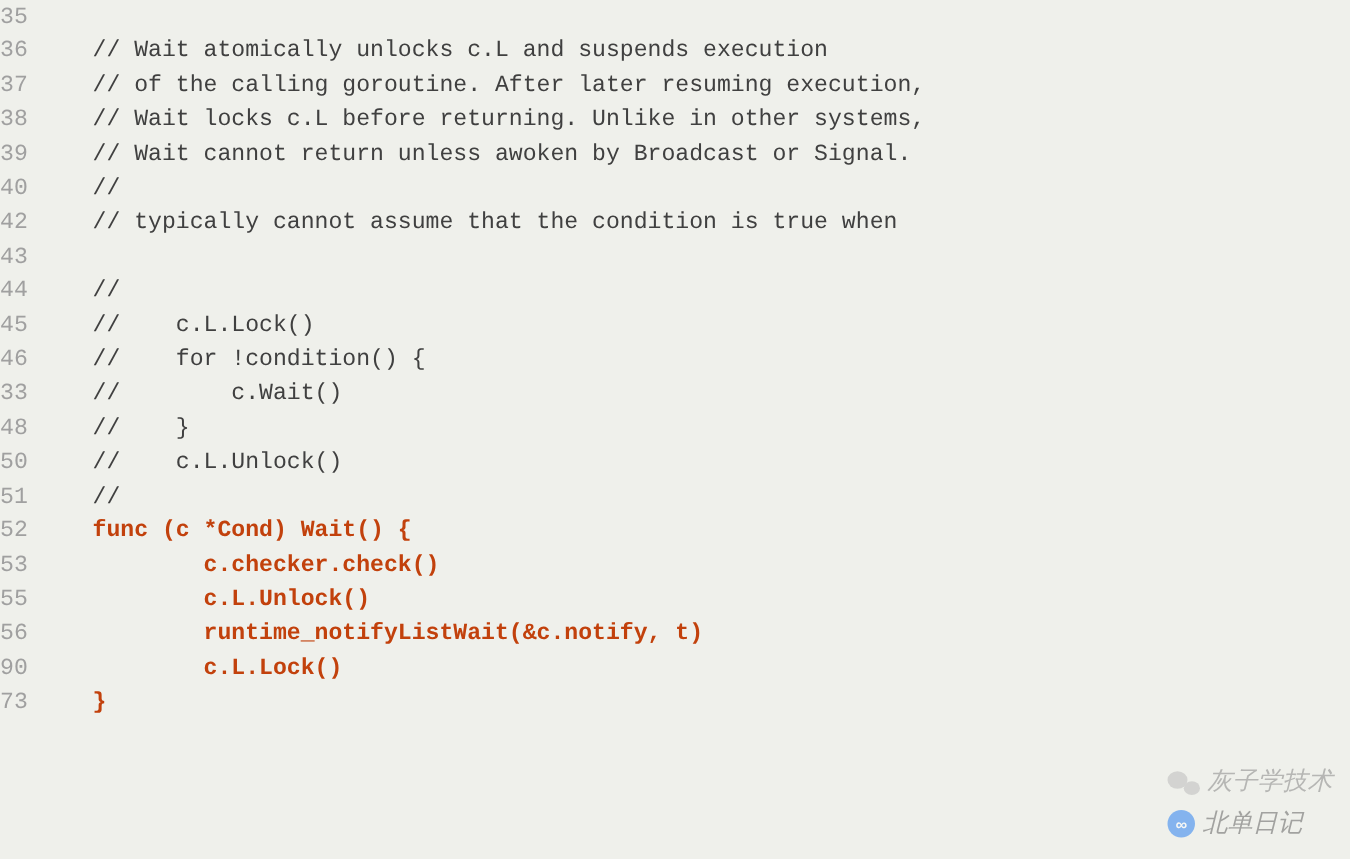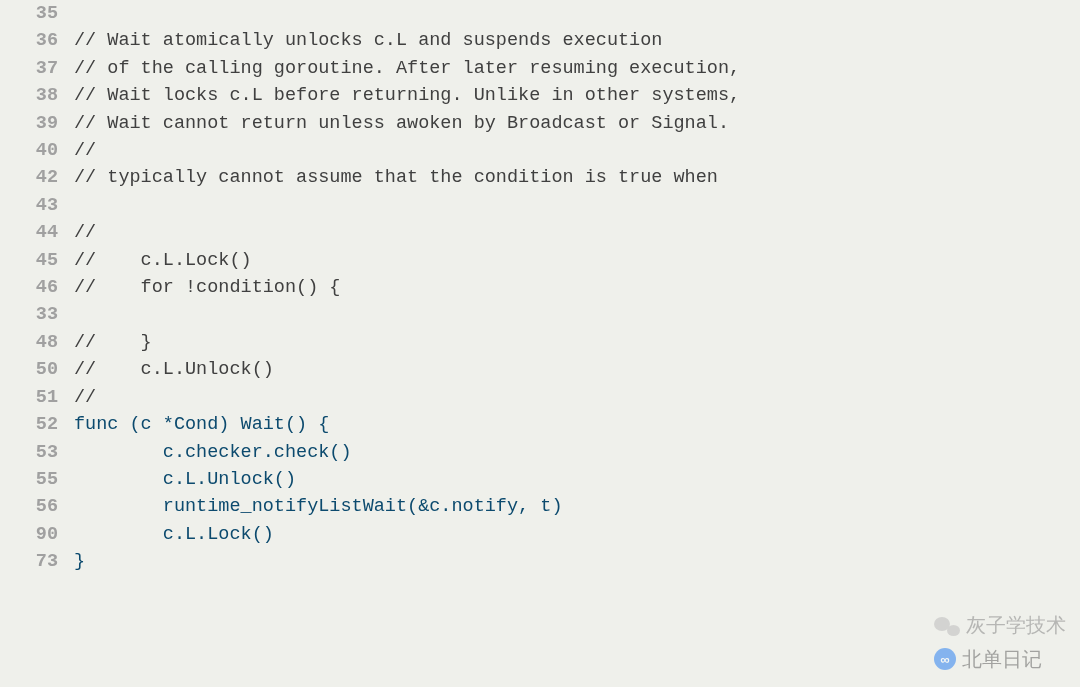--- a/index.html
+++ b/index.html
@@ -17,47 +17,47 @@
   .editor {
     padding-top: 0px;
   }
   .row {
     display: flex;
     white-space: pre;
   }
   .gutter {
     width: 58px;
     min-width: 58px;
-    text-align: right;
+    text-align: left;
     padding-right: 16px;
     color: #a0a0a0;
     user-select: none;
-    font-weight: bold;
   }
   .code {
   }
   .cm { color: #404040; }     
-  .pl { color: #0c4a6e;  }     
+  .pl { color: #c2410c; font-weight: bold;  }     
   .watermarks {
     position: absolute;
     right: 14px;
     bottom: 14px;
     display: flex;
     flex-direction: column;
     gap: 6px;
     opacity: 0.55;
     font-family: "PingFang SC","Microsoft YaHei",sans-serif;
   }
   .wm {
     display: flex;
     align-items: center;
     gap: 6px;
     font-size: 20px;
     color: #888;
     font-weight: 500;
+    font-style: italic;
   }
   .wm2 { color:#555; opacity:0.9;}
   .wechat-icon {
     display:inline-flex;
     width:26px;height:22px;
     position:relative;
   }
   .wechat-icon::before,
   .wechat-icon::after{
     content:"";
@@ -84,21 +84,21 @@
     <div class="row"><span class="gutter">36</span><span class="code"><span class="cm">// Wait atomically unlocks c.L and suspends execution</span></span></div>
     <div class="row"><span class="gutter">37</span><span class="code"><span class="cm">// of the calling goroutine. After later resuming execution,</span></span></div>
     <div class="row"><span class="gutter">38</span><span class="code"><span class="cm">// Wait locks c.L before returning. Unlike in other systems,</span></span></div>
     <div class="row"><span class="gutter">39</span><span class="code"><span class="cm">// Wait cannot return unless awoken by Broadcast or Signal.</span></span></div>
     <div class="row"><span class="gutter">40</span><span class="code"><span class="cm">//</span></span></div>
     <div class="row"><span class="gutter">42</span><span class="code"><span class="cm">// typically cannot assume that the condition is true when</span></span></div>
     <div class="row"><span class="gutter">43</span></div>
     <div class="row"><span class="gutter">44</span><span class="code"><span class="cm">//</span></span></div>
     <div class="row"><span class="gutter">45</span><span class="code"><span class="cm">//    c.L.Lock()</span></span></div>
     <div class="row"><span class="gutter">46</span><span class="code"><span class="cm">//    for !condition() {</span></span></div>
-    <div class="row"><span class="gutter">33</span></div>
+    <div class="row"><span class="gutter">33</span><span class="code"><span class="cm">//        c.Wait()</span></span></div>
     <div class="row"><span class="gutter">48</span><span class="code"><span class="cm">//    }</span></span></div>
     <div class="row"><span class="gutter">50</span><span class="code"><span class="cm">//    c.L.Unlock()</span></span></div>
     <div class="row"><span class="gutter">51</span><span class="code"><span class="cm">//</span></span></div>
     <div class="row"><span class="gutter">52</span><span class="code"><span class="pl">func (c *Cond) Wait() {</span></span></div>
     <div class="row"><span class="gutter">53</span><span class="code"><span class="pl">        c.checker.check()</span></span></div>
     <div class="row"><span class="gutter">55</span><span class="code"><span class="pl">        c.L.Unlock()</span></span></div>
     <div class="row"><span class="gutter">56</span><span class="code"><span class="pl">        runtime_notifyListWait(&amp;c.notify, t)</span></span></div>
     <div class="row"><span class="gutter">90</span><span class="code"><span class="pl">        c.L.Lock()</span></span></div>
     <div class="row"><span class="gutter">73</span><span class="code"><span class="pl">}</span></span></div>
   </div>

